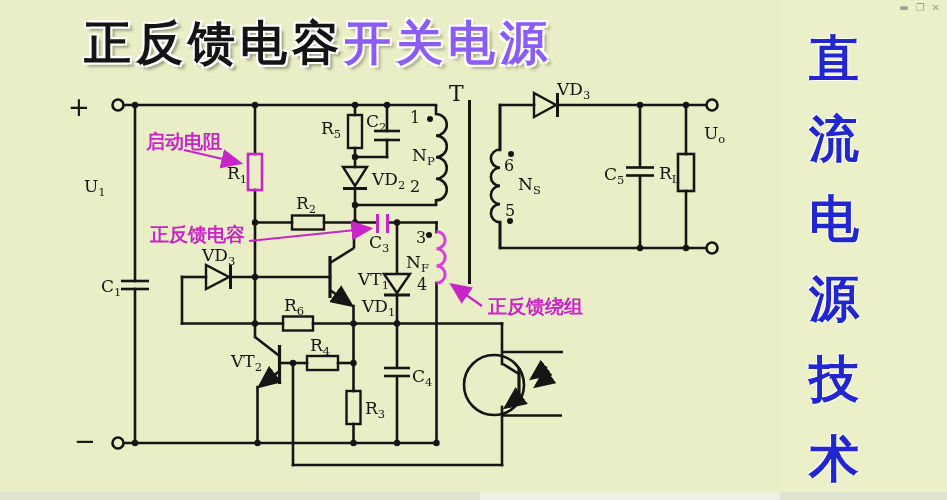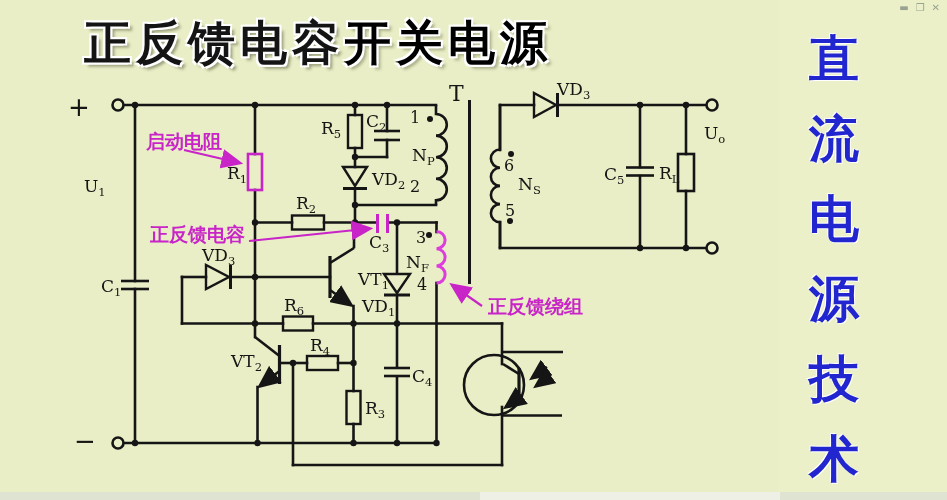--- a/index.html
+++ b/index.html
@@ -4,21 +4,21 @@
 <style>
   html,body{margin:0;padding:0;}
   .stage{position:relative;width:947px;height:500px;background:#e9eec6;overflow:hidden;
          font-family:"DejaVu Sans",sans-serif;}
   .side-bg{position:absolute;left:779px;top:0;width:168px;height:500px;background:#ebf0c9;}
   .circuit{position:absolute;left:0;top:0;}
   
   .title{position:absolute;left:84px;top:12px;font-size:47px;font-weight:bold;letter-spacing:5px;
          font-family:"DejaVu Sans",sans-serif;white-space:nowrap;}
   .title .blk{color:#141414;text-shadow:-2px -2px 0 #fff,2px -2px 0 #fff,-2px 2px 0 #fff,2px 2px 0 #fff,4px 4px 3px rgba(60,60,30,.45);}
-  .title .red{color:#000000;text-shadow:-2px -2px 0 #fff,2px -2px 0 #fff,-2px 2px 0 #fff,2px 2px 0 #fff,4px 4px 3px rgba(60,60,30,.35);}
+  .title .red{color:#8b5cf6;text-shadow:-2px -2px 0 #fff,2px -2px 0 #fff,-2px 2px 0 #fff,2px 2px 0 #fff,4px 4px 3px rgba(60,60,30,.35);}
   
   .side-text{position:absolute;left:801px;top:34px;width:66px;display:flex;flex-direction:column;
              align-items:center;gap:30px;}
   .side-text span{font-size:50px;line-height:50px;font-weight:bold;color:#2226cf;
                   text-shadow:1px 1px 0 #fff,-1px -1px 0 #fff;}
   
   .winctl{position:absolute;right:7px;top:2px;display:flex;gap:7px;color:#9aa391;font-size:10px;line-height:12px;}
   .winctl span{display:inline-block;}
   
   .bstrip{position:absolute;left:0;bottom:0;width:947px;height:8px;background:#dde1d3;opacity:.9;}

